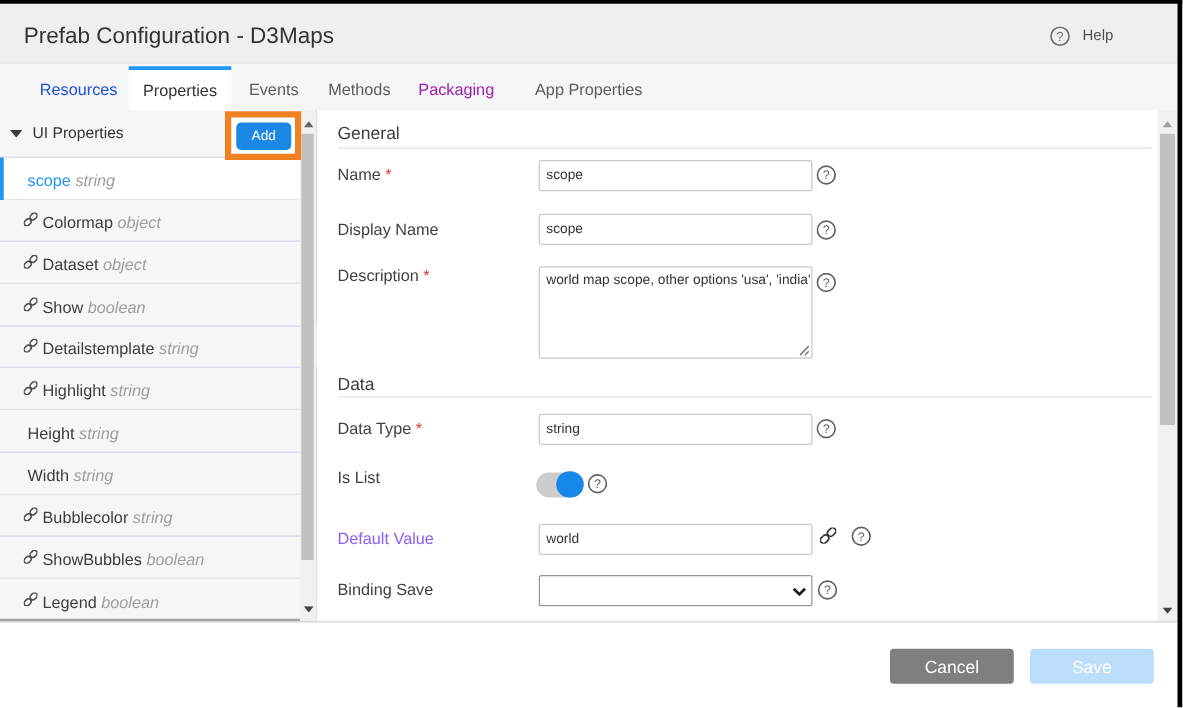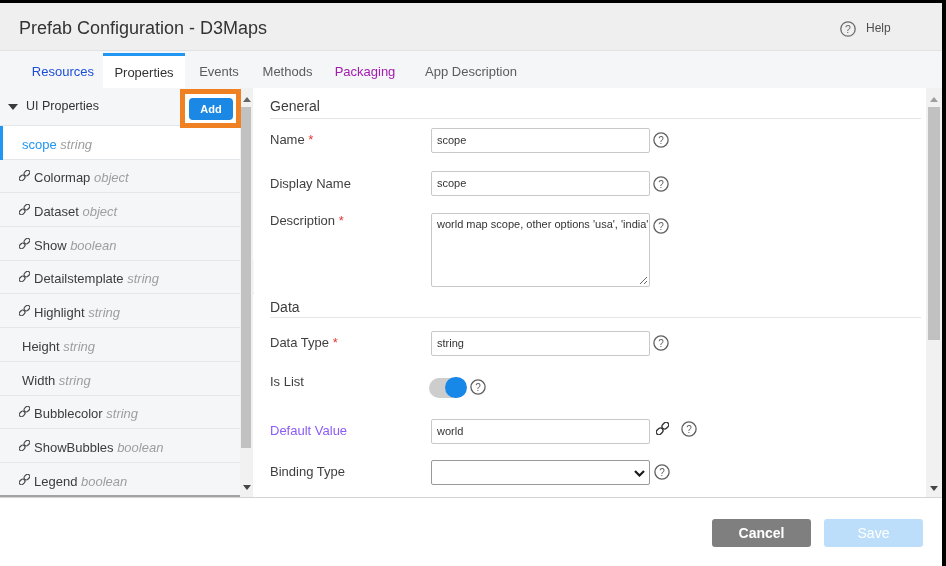--- a/index.html
+++ b/index.html
@@ -20,21 +20,21 @@
   <span class="abs" style="left:866px;top:0;line-height:51px;font-size:12px;color:#4f4f4f">Help</span>
 </div>
 <div class="abs" style="left:0;top:50px;width:942px;height:1px;background:#e2e2e2"></div>
 
 <div class="abs" style="left:0;top:51px;width:942px;height:37px;background:#f5f6f7">
   <span class="abs" style="left:31px;top:2px;width:63px;line-height:38px;font-size:13px;color:#1d4ed8;text-align:right">Resources</span>
   <div class="abs" style="left:103px;top:2px;width:82px;height:35px;background:#fff;border-top:3px solid #2196f3;text-align:center"><span style="line-height:34px;font-size:13px;color:#333">Properties</span></div>
   <span class="abs" style="left:198px;top:2px;width:42px;line-height:38px;font-size:13px;color:#5c5c5c;text-align:center">Events</span>
   <span class="abs" style="left:262px;top:2px;width:51px;line-height:38px;font-size:13px;color:#5c5c5c;text-align:center">Methods</span>
   <span class="abs" style="left:334px;top:2px;width:62px;line-height:38px;font-size:13px;color:#a21caf;text-align:center">Packaging</span>
-  <span class="abs" style="left:421px;top:2px;width:100px;line-height:38px;font-size:13px;color:#5c5c5c;text-align:center">App Description</span>
+  <span class="abs" style="left:421px;top:2px;width:100px;line-height:38px;font-size:13px;color:#5c5c5c;text-align:center">App Properties</span>
 </div>
 
 <div class="abs" style="left:0;top:88px;width:253px;height:409px;background:#6d28d9;border-right:1px solid #ddd">
 
   <div class="abs" style="left:0;top:0;width:240px;height:38px;background:#f5f6f7;border-bottom:1px solid #e4e7ea">
     <svg class="abs" style="left:8px;top:16px" width="10" height="6" viewBox="0 0 10 6">
         <path d="M0 0 L10 0 L5 6 Z" fill="#3a3a3a"></path>
       </svg>
     <span class="abs" style="left:26px;top:0;line-height:37px;font-size:12.5px;color:#333">UI Properties</span>
   </div>
@@ -127,21 +127,21 @@
         <path d="M0 5 L8 5 L4 0 Z" fill="#666"></path>
       </svg>
     <div class="abs" style="left:1px;top:19px;width:10px;height:341px;background:#c1c1c1"></div>
     <svg class="abs" style="left:3px;top:397px" width="8" height="5" viewBox="0 0 8 5">
         <path d="M0 0 L8 0 L4 5 Z" fill="#444"></path>
       </svg>
   </div>
 </div>
 
 <div class="abs" style="left:180px;top:89px;width:61px;height:39px;border:5px solid #f08123;background:#fff"></div>
-<div class="abs" style="left:189px;top:98px;width:44px;height:22px;background:#1a88e4;border-radius:4px;text-align:center"><span style="line-height:22px;font-size:11px;font-weight:bold;color:#fff">Add</span></div>
+<div class="abs" style="left:189px;top:98px;width:44px;height:22px;background:#1a88e4;border-radius:4px;text-align:center"><span style="line-height:22px;font-size:11px;font-weight:normal;color:#fff">Add</span></div>
 
 <div class="abs" style="left:254px;top:88px;width:672px;height:409px;background:#fff">
 <span class="abs" style="left:16px;top:11px;line-height:14px;font-size:14px;color:#3d3d3d">General</span>
 <div class="abs" style="left:16px;top:29.5px;width:651px;height:1px;background:#e4e4e4"></div>
 <span class="abs" style="left:16px;top:44.0px;line-height:16px;font-size:13px;color:#3f3f3f">Name<span style="color:#e53935">&nbsp;*</span></span>
 <div class="abs" style="left:177px;top:39.5px;width:218.5px;height:25px;background:#fff;border:1px solid #c9c9c9;border-radius:2px">
       <span style="display:block;line-height:23px;padding-left:5px;font-size:11px;color:#333;white-space:nowrap;overflow:hidden">scope</span>
     </div>
 <svg class="abs" style="left:398.7px;top:44.0px" width="16" height="16" viewBox="0 0 16 16">
       <circle cx="8" cy="8" r="7.1" fill="none" stroke="#5f5f5f" stroke-width="1.3"></circle>
@@ -190,21 +190,21 @@
 <svg class="abs" style="left:402px;top:333.5px" width="13" height="13" viewBox="0 0 13 13">
       <g transform="rotate(-45 6.5 6.5)" fill="none" stroke="#333" stroke-width="1.35">
         <rect x="-1.2" y="3.9" width="7.3" height="5.2" rx="2.6"></rect>
         <rect x="6.9" y="3.9" width="7.3" height="5.2" rx="2.6"></rect>
       </g>
     </svg>
 <svg class="abs" style="left:426.5px;top:332.5px" width="16" height="16" viewBox="0 0 16 16">
       <circle cx="8" cy="8" r="7.1" fill="none" stroke="#5f5f5f" stroke-width="1.3"></circle>
       <text x="8" y="11.5" font-size="10" fill="#5f5f5f" text-anchor="middle" font-family="Liberation Sans">?</text>
     </svg>
-<span class="abs" style="left:16px;top:376.0px;line-height:16px;font-size:13px;color:#3f3f3f">Binding Type</span>
+<span class="abs" style="left:16px;top:376.0px;line-height:16px;font-size:13px;color:#3f3f3f">Binding Save</span>
 <div class="abs" style="left:177px;top:372px;width:218.5px;height:25px;background:#fff;border:1px solid #999;border-radius:2px">
       <svg class="abs" style="right:4px;top:9px" width="11" height="7" viewBox="0 0 11 7">
         <path d="M1 1 L5.5 5.5 L10 1" fill="none" stroke="#1b1b1b" stroke-width="2.2"></path>
       </svg>
     </div>
 <svg class="abs" style="left:400.0px;top:376.0px" width="16" height="16" viewBox="0 0 16 16">
       <circle cx="8" cy="8" r="7.1" fill="none" stroke="#5f5f5f" stroke-width="1.3"></circle>
       <text x="8" y="11.5" font-size="10" fill="#5f5f5f" text-anchor="middle" font-family="Liberation Sans">?</text>
     </svg>
 </div>
@@ -214,17 +214,17 @@
       <path d="M0 5 L8 5 L4 0 Z" fill="#9e9e9e"></path>
     </svg>
   <div class="abs" style="left:2px;top:18.5px;width:12px;height:233px;background:#c1c1c1"></div>
   <svg class="abs" style="left:4px;top:398px" width="8" height="5" viewBox="0 0 8 5">
       <path d="M0 0 L8 0 L4 5 Z" fill="#444"></path>
     </svg>
 </div>
 
 <div class="abs" style="left:0;top:497px;width:942px;height:1px;background:#d4d4d4"></div>
 
-<div class="abs" style="left:712px;top:519px;width:99px;height:28px;background:#7f7f7f;border-radius:3px;text-align:center"><span style="line-height:28px;font-size:14px;font-weight:bold;color:#fff">Cancel</span></div>
+<div class="abs" style="left:712px;top:519px;width:99px;height:28px;background:#7f7f7f;border-radius:3px;text-align:center"><span style="line-height:28px;font-size:14px;font-weight:normal;color:#fff">Cancel</span></div>
 <div class="abs" style="left:824px;top:519px;width:99px;height:28px;background:#bcdefa;border-radius:3px;text-align:center"><span style="line-height:28px;font-size:14px;font-weight:normal;color:#fff">Save</span></div>
 
 <div class="abs" style="left:0;top:0;width:946px;height:3px;background:#000"></div>
 <div class="abs" style="left:942px;top:0;width:4px;height:566px;background:#000"></div>
 
 </body></html>

